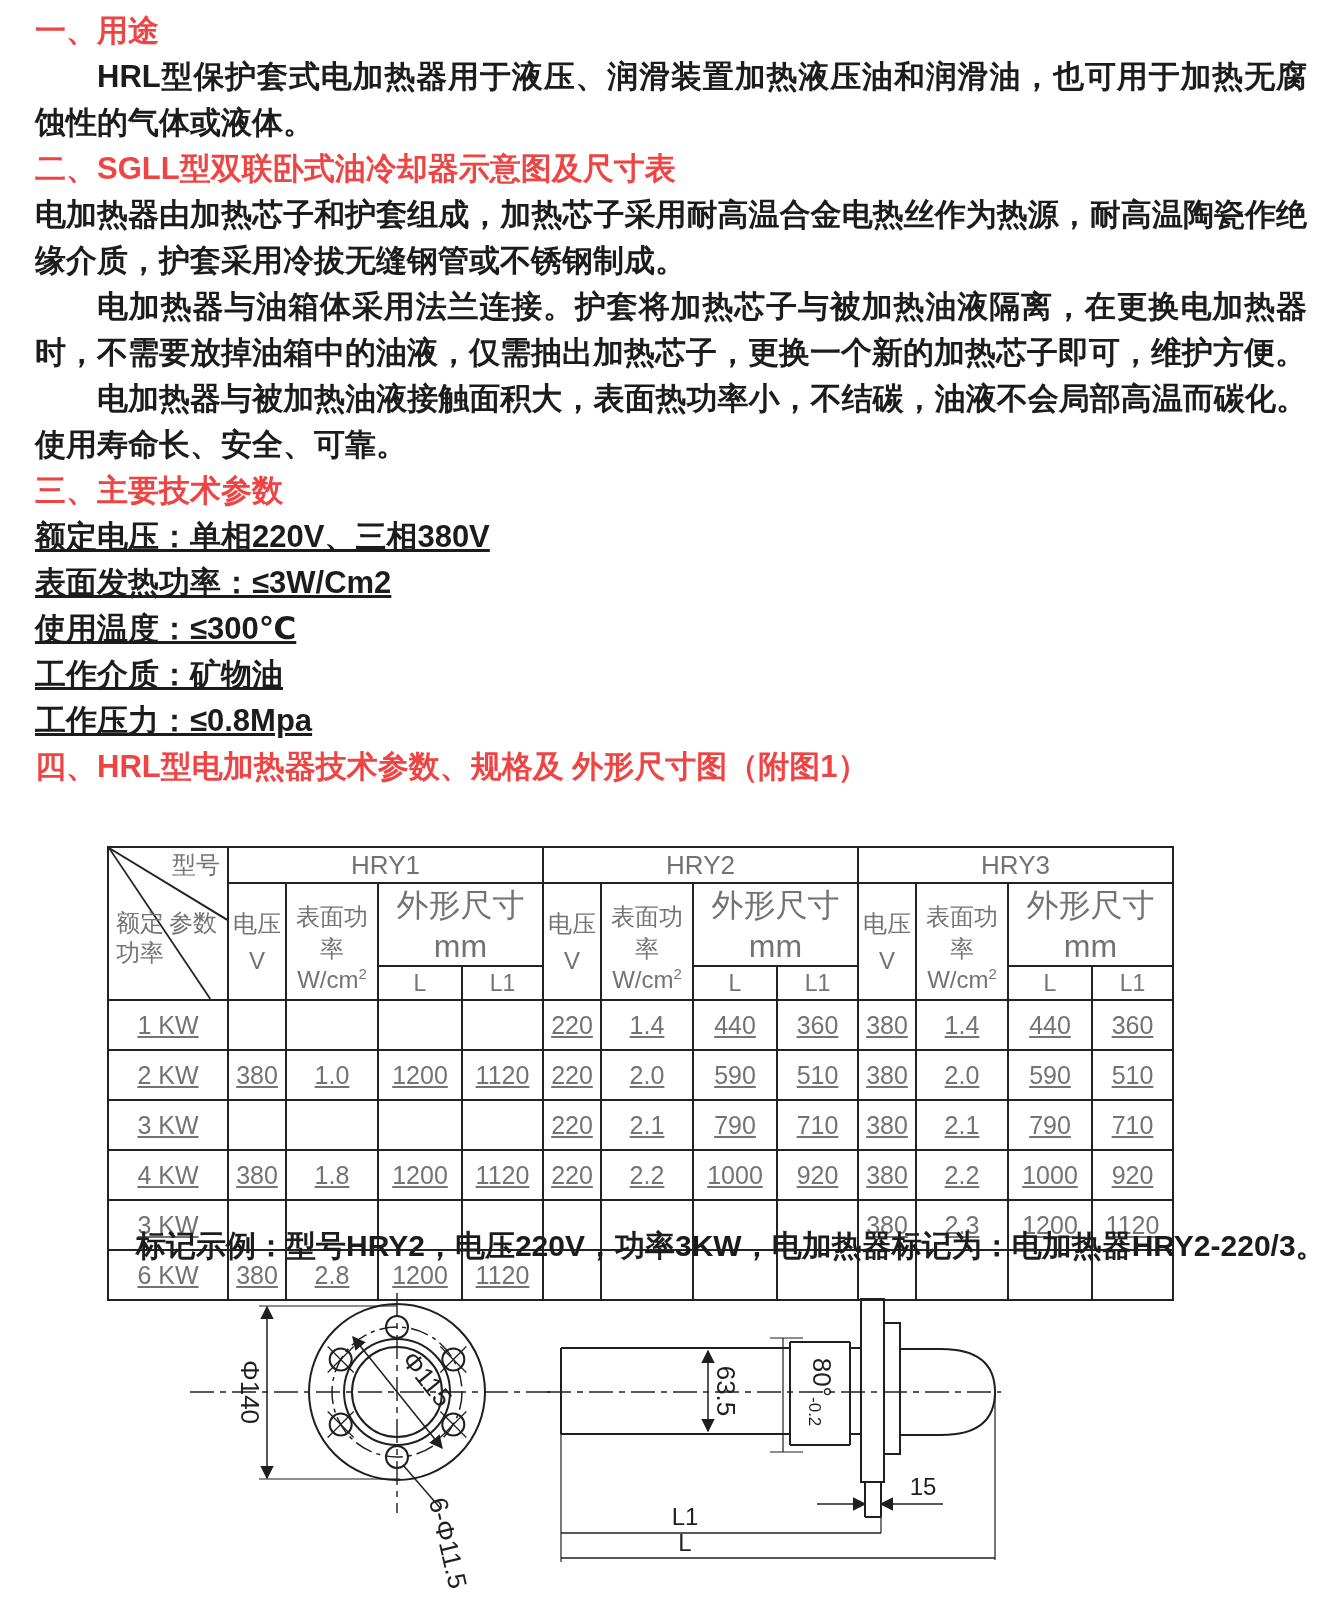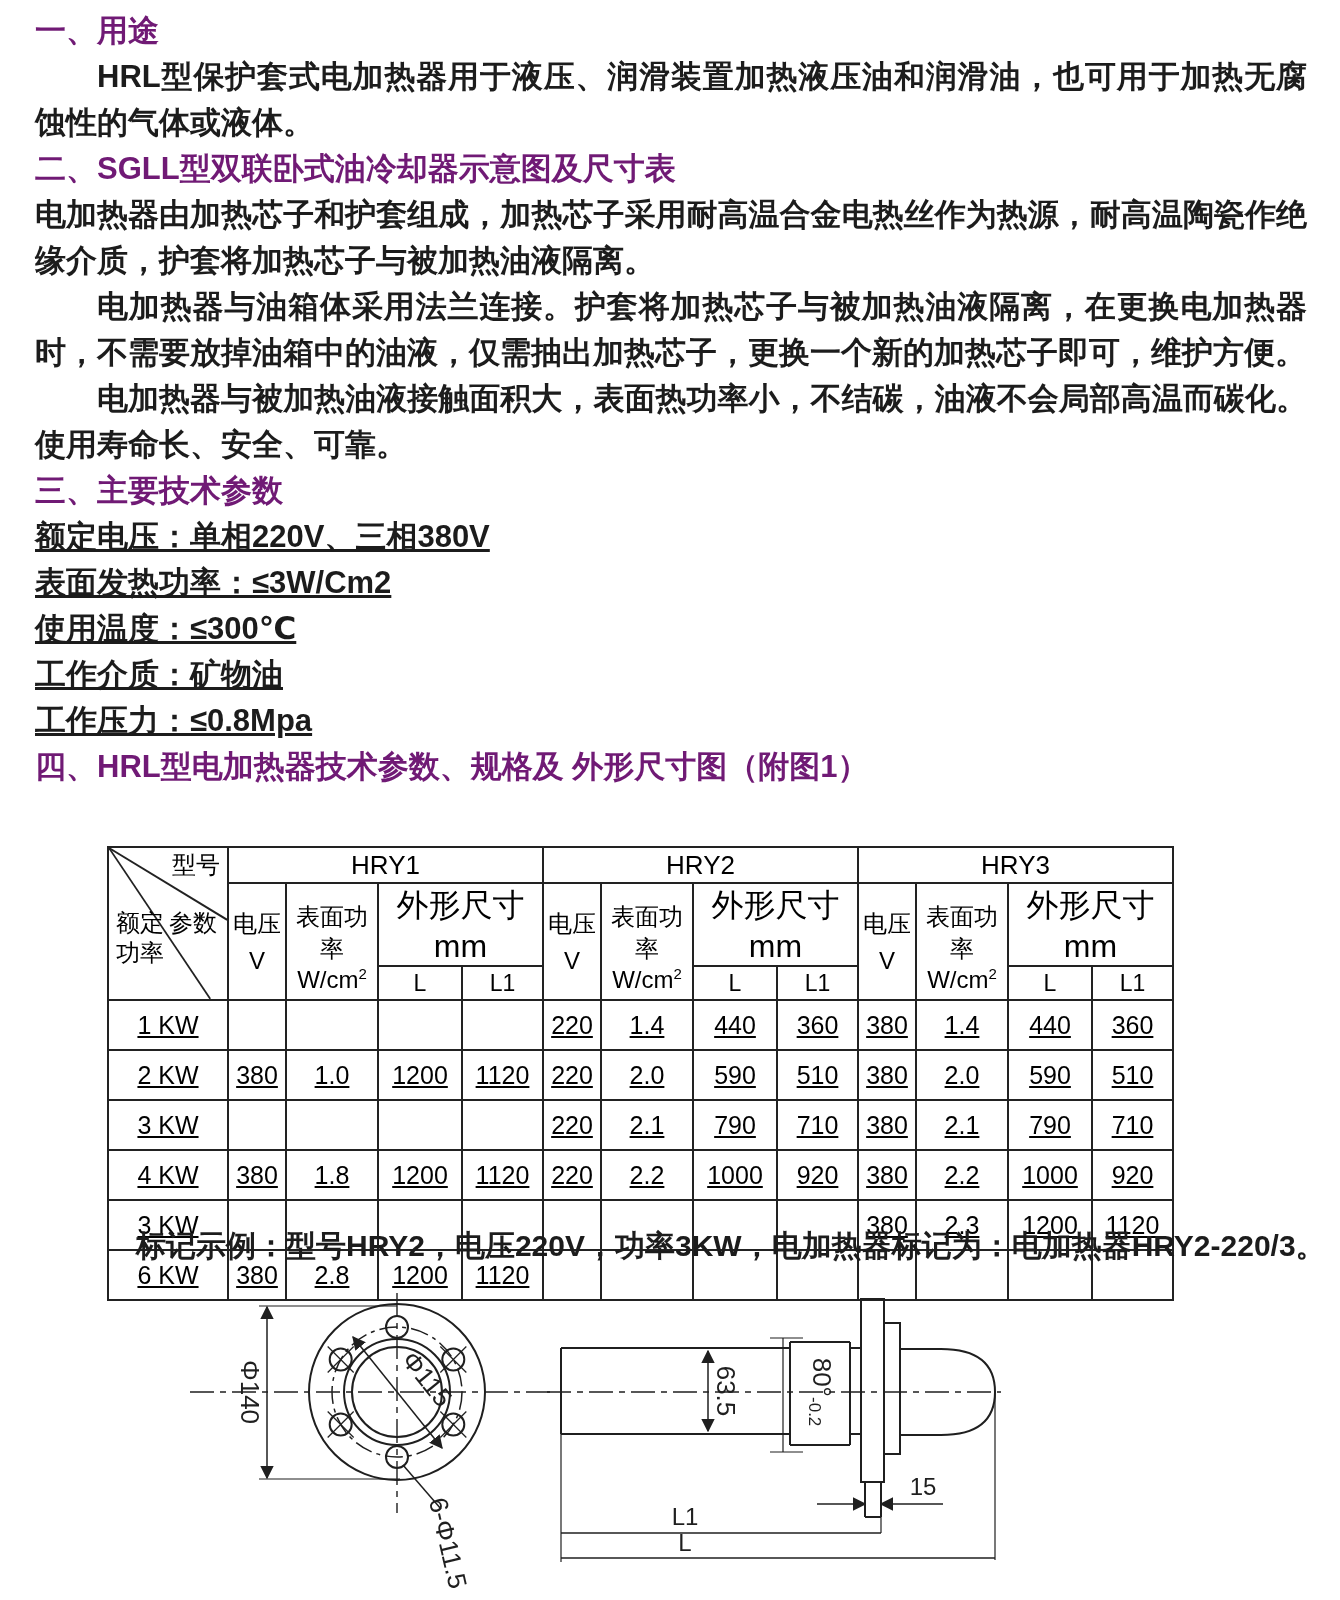--- a/index.html
+++ b/index.html
@@ -1,27 +1,27 @@
 <!DOCTYPE html>
 <html><head>
 <meta charset="utf-8">
 <style>
   html,body{margin:0;padding:0;}
   body{width:1340px;height:1600px;background:#ffffff;font-family:"Liberation Sans","DejaVu Sans",sans-serif;color:#1c1c1c;}
   .page{position:relative;width:1340px;height:1600px;overflow:hidden;background:#ffffff;}
 
   
   .content{position:absolute;left:35px;top:8px;width:1272px;font-size:31px;line-height:46px;font-weight:bold;text-align:justify;}
-  .heading{color:#701a75;margin:0 0 0 78px;text-align:left;font-size:31px;line-height:46px;}
+  .heading{color:#ef4444;margin:0 0 0 78px;text-align:left;font-size:31px;line-height:46px;}
   .content p{margin:0;}
   .p-indent{text-indent:62px;}
   .param-line{margin:0;text-decoration:underline;}
 
   
-  table.spec{position:absolute;left:107px;top:846px;border-collapse:collapse;table-layout:fixed;background:#fff;font-size:25px;color:#000000;}
+  table.spec{position:absolute;left:107px;top:846px;border-collapse:collapse;table-layout:fixed;background:#fff;font-size:25px;color:#737373;}
   .spec th,.spec td{border:2px solid #222222;padding:0;text-align:center;vertical-align:middle;font-weight:normal;overflow:hidden;}
   .spec .r-a{height:36px;}
   .spec .r-b{height:50px;padding-left:20px;}
   .spec .r-c{height:34px;}
   .spec .r-data{height:50px;text-decoration:underline;}
   .spec .g{font-size:26px;}
   .spec .dims{font-size:32px;}
   .spec .lcell{font-size:23px;}
   .two{display:flex;flex-direction:column;justify-content:space-evenly;height:82px;font-size:24px;}
   .two sup{font-size:15px;vertical-align:super;}
@@ -47,21 +47,21 @@
 </style>
 </head>
 <body>
 
 <div class="page">
 
   <div class="content">
     <p class="heading">一、用途</p>
     <p class="p-indent">HRL型保护套式电加热器用于液压、润滑装置加热液压油和润滑油，也可用于加热无腐蚀性的气体或液体。</p>
     <p class="heading">二、SGLL型双联卧式油冷却器示意图及尺寸表</p>
-    <p>电加热器由加热芯子和护套组成，加热芯子采用耐高温合金电热丝作为热源，耐高温陶瓷作绝缘介质，护套将加热芯子与被加热油液隔离。</p>
+    <p>电加热器由加热芯子和护套组成，加热芯子采用耐高温合金电热丝作为热源，耐高温陶瓷作绝缘介质，护套采用冷拔无缝钢管或不锈钢制成。</p>
     <p class="p-indent">电加热器与油箱体采用法兰连接。护套将加热芯子与被加热油液隔离，在更换电加热器时，不需要放掉油箱中的油液，仅需抽出加热芯子，更换一个新的加热芯子即可，维护方便。</p>
     <p class="p-indent">电加热器与被加热油液接触面积大，表面热功率小，不结碳，油液不会局部高温而碳化。使用寿命长、安全、可靠。</p>
     <p class="heading">三、主要技术参数</p>
     <p class="param-line">额定电压：单相220V、三相380V</p>
     <p class="param-line">表面发热功率：≤3W/Cm2</p>
     <p class="param-line">使用温度：≤300℃</p>
     <p class="param-line">工作介质：矿物油</p>
     <p class="param-line">工作压力：≤0.8Mpa</p>
     <p class="heading">四、HRL型电加热器技术参数、规格及 外形尺寸图（附图1）</p>
   </div>

